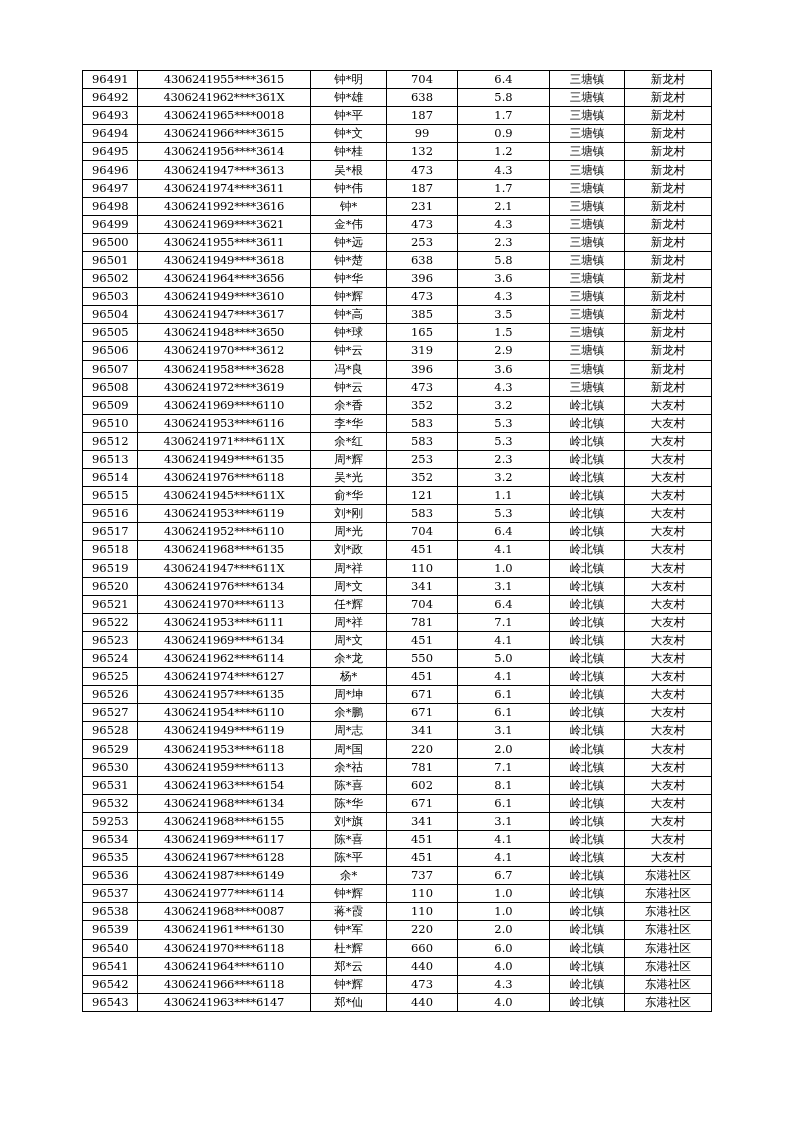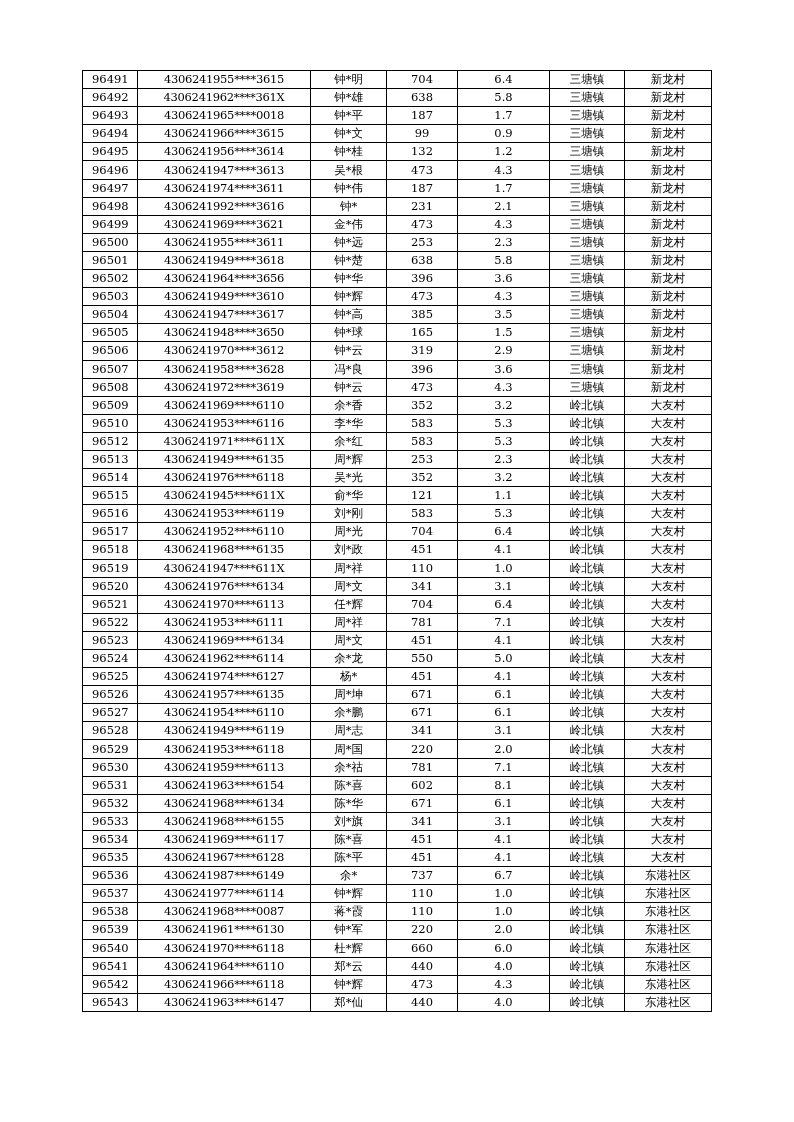--- a/index.html
+++ b/index.html
@@ -391,21 +391,21 @@
       <tr>
         <td class="c0">96532</td>
         <td class="c1">4306241968****6134</td>
         <td class="c2">陈*华</td>
         <td class="c3">671</td>
         <td class="c4">6.1</td>
         <td class="c5">岭北镇</td>
         <td class="c6">大友村</td>
       </tr>
       <tr>
-        <td class="c0">96533</td>
+        <td class="c0">59253</td>
         <td class="c1">4306241968****6155</td>
         <td class="c2">刘*旗</td>
         <td class="c3">341</td>
         <td class="c4">3.1</td>
         <td class="c5">岭北镇</td>
         <td class="c6">大友村</td>
       </tr>
       <tr>
         <td class="c0">96534</td>
         <td class="c1">4306241969****6117</td>

